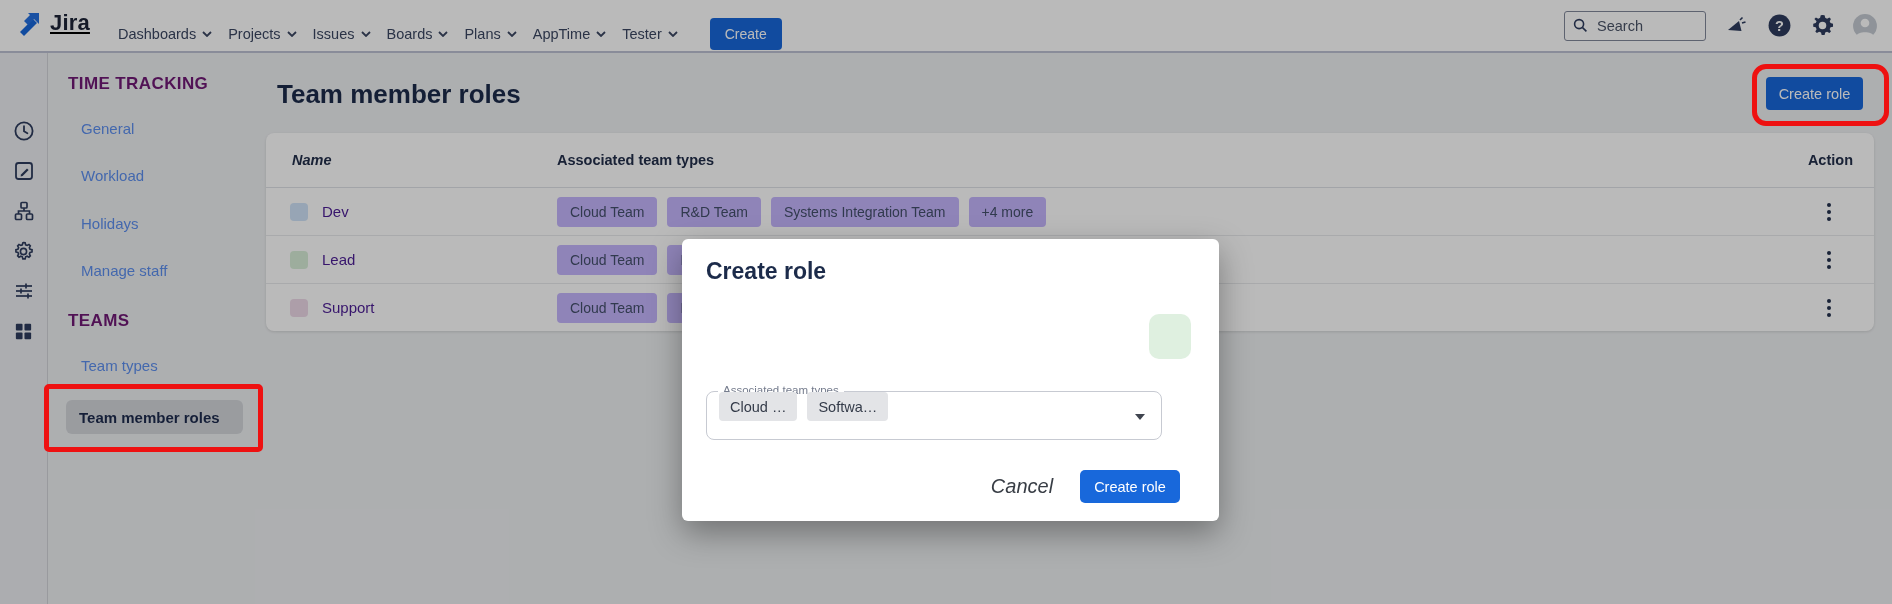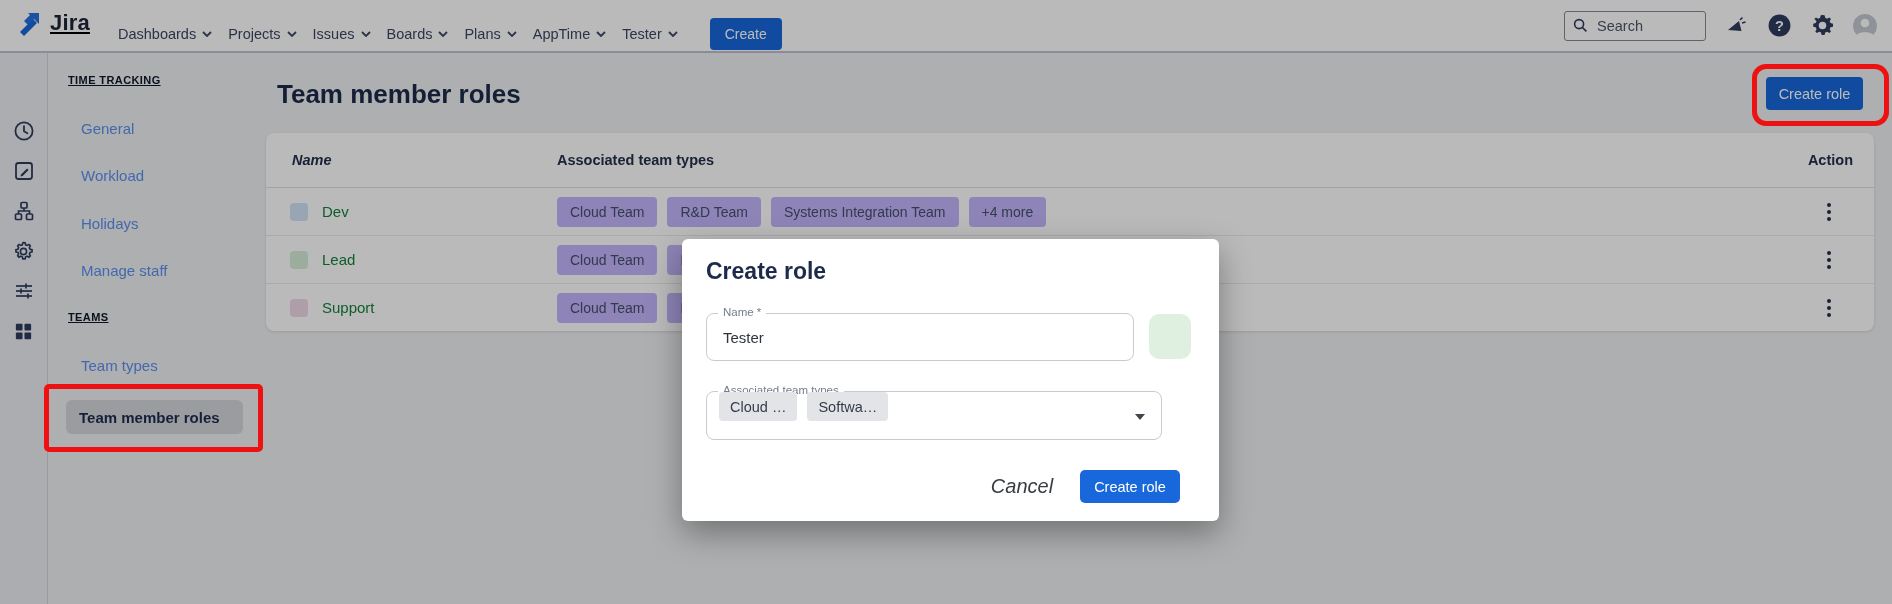--- a/index.html
+++ b/index.html
@@ -25,42 +25,42 @@
   .nav-icon{width:26px;height:26px;display:flex;align-items:center;justify-content:center;cursor:pointer;}
 
   
   .rail{position:absolute;left:0;top:53px;width:48px;height:551px;background:#eceef1;
         border-right:1px solid #d2d4d9;display:flex;flex-direction:column;align-items:center;
         padding-top:66px;gap:16px;}
   .rail-icon{width:24px;height:24px;display:flex;align-items:center;justify-content:center;
              color:#2e3c5e;cursor:pointer;}
 
   
-  .side-title{position:absolute;left:68px;font-size:11px;font-weight:700;color:#0f172a;letter-spacing:.4px;text-decoration:underline;}
+  .side-title{position:absolute;left:68px;font-size:17px;font-weight:700;color:#701a75;letter-spacing:.4px;}
   .side-link{position:absolute;left:81px;font-size:15px;color:#5d8fee;cursor:pointer;}
   .side-selected{position:absolute;left:66px;top:400px;width:177px;height:34px;background:#d3d6db;
                  border-radius:6px;display:flex;align-items:center;padding-left:13px;
                  font-size:15px;font-weight:700;color:#1e2b4d;cursor:pointer;}
 
   
   .page-title{position:absolute;left:277px;top:79px;font-size:26px;font-weight:600;color:#1c2b4a;}
   .btn-create-role-top{position:absolute;left:1766px;top:77px;width:97px;height:33px;background:#1868db;
                  color:#fff;font-size:14.5px;border:none;border-radius:4px;cursor:pointer;}
 
   .card{position:absolute;left:266px;top:133px;width:1608px;height:198px;background:#fff;
         border-radius:8px;box-shadow:0 1px 3px rgba(0,0,0,.12);}
   .thead{position:relative;height:55px;border-bottom:1px solid #dfe1e6;font-weight:600;
          font-size:14.5px;color:#232f4b;}
   .th-name{position:absolute;left:26px;top:0;line-height:55px;font-style:italic;}
   .th-types{position:absolute;left:291px;top:0;line-height:55px;}
   .th-action{position:absolute;right:21px;top:0;line-height:55px;}
   .trow{position:relative;height:48px;border-bottom:1px solid #e8e9ec;}
   .trow:last-child{border-bottom:none;}
   .swatch{position:absolute;left:24px;top:15px;width:18px;height:18px;border-radius:4px;}
-  .rname{position:absolute;left:56px;top:0;line-height:48px;font-size:15px;color:#15803d;}
+  .rname{position:absolute;left:56px;top:0;line-height:48px;font-size:15px;color:#4c1d95;}
   .chiprow{position:absolute;left:291px;top:0;height:100%;display:flex;align-items:center;gap:10px;}
   .chip{display:inline-flex;align-items:center;height:30px;padding:0 13px;background:#c4b5fd;
         border-radius:4px;font-size:14px;color:#44506b;white-space:nowrap;}
   .kebab{position:absolute;right:40px;top:50%;transform:translateY(-50%);cursor:pointer;padding:3px;}
   .kebab i{display:block;width:4px;height:4px;border-radius:50%;background:#23304d;margin:3px 0;}
 
   
   .scrim{position:absolute;left:0;top:0;width:1892px;height:604px;background:rgba(0,0,0,.27);z-index:40;}
   .modal{position:absolute;left:682px;top:239px;width:537px;height:282px;background:#fff;border-radius:6px;
          box-shadow:0 12px 32px rgba(0,0,0,.35);z-index:50;}
@@ -296,24 +296,20 @@
           <i></i>
         </span>
     </div>
   </div>
 
   <div class="scrim"></div>
 
   <div class="modal">
     <div class="modal-title">Create role</div>
 
-    <div class="field field-name">
-      <span class="float-label">Name *</span>
-      <input type="text" value="Tester" style="">
-    </div>
 
     <div class="color-swatch" style="background: rgb(223, 240, 224);"></div>
 
     <div class="field field-types">
       <span class="float-label">Associated team types</span>
       <span class="mchips">
         <span class="mchip">Cloud …</span>
         <span class="mchip">Softwa…</span>
       </span>
       <span class="caret"></span>

